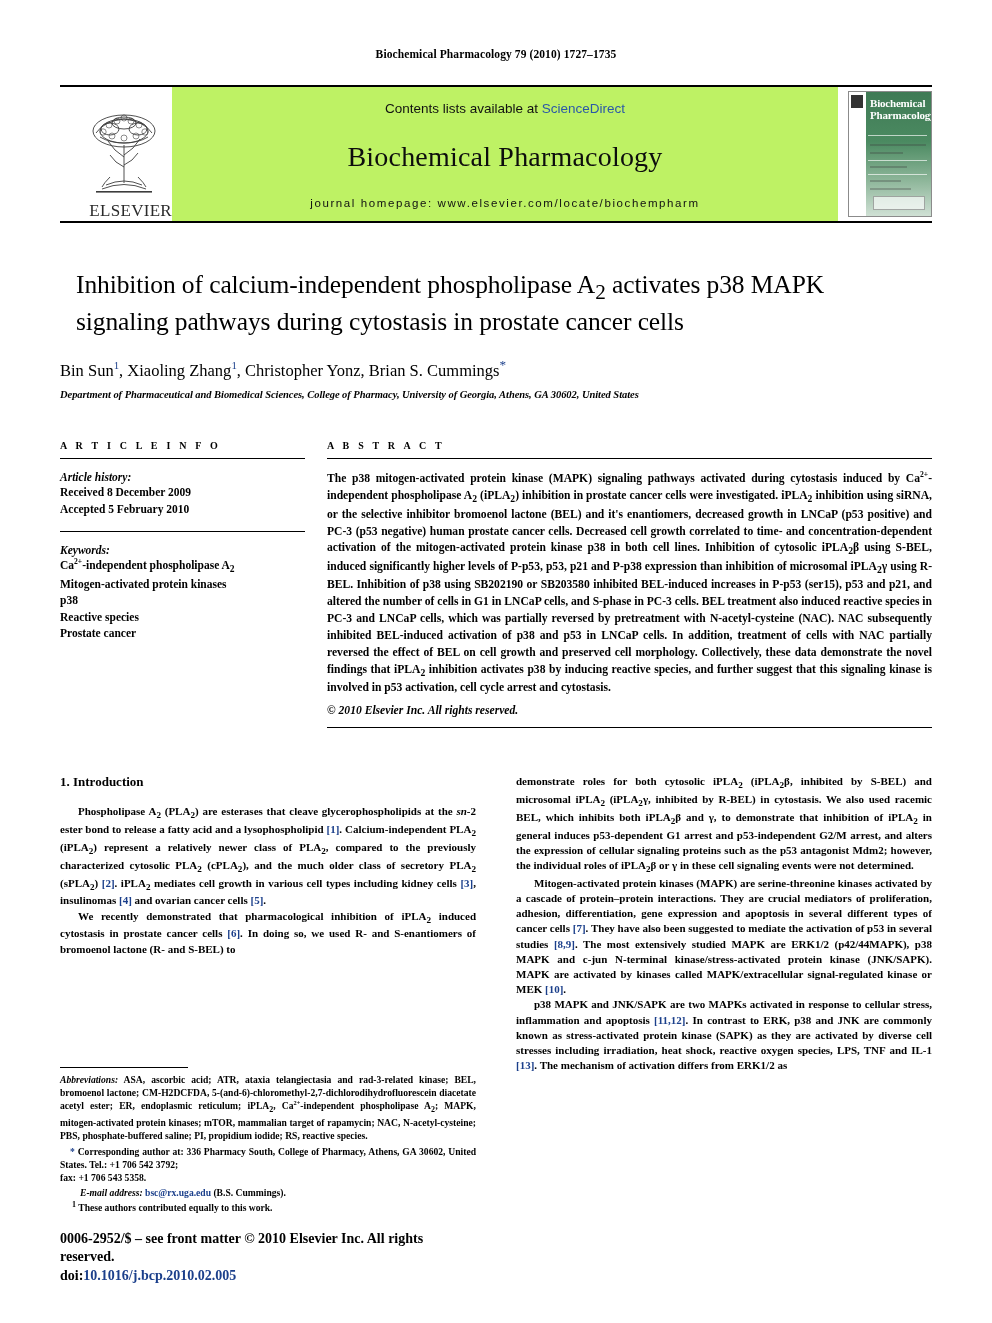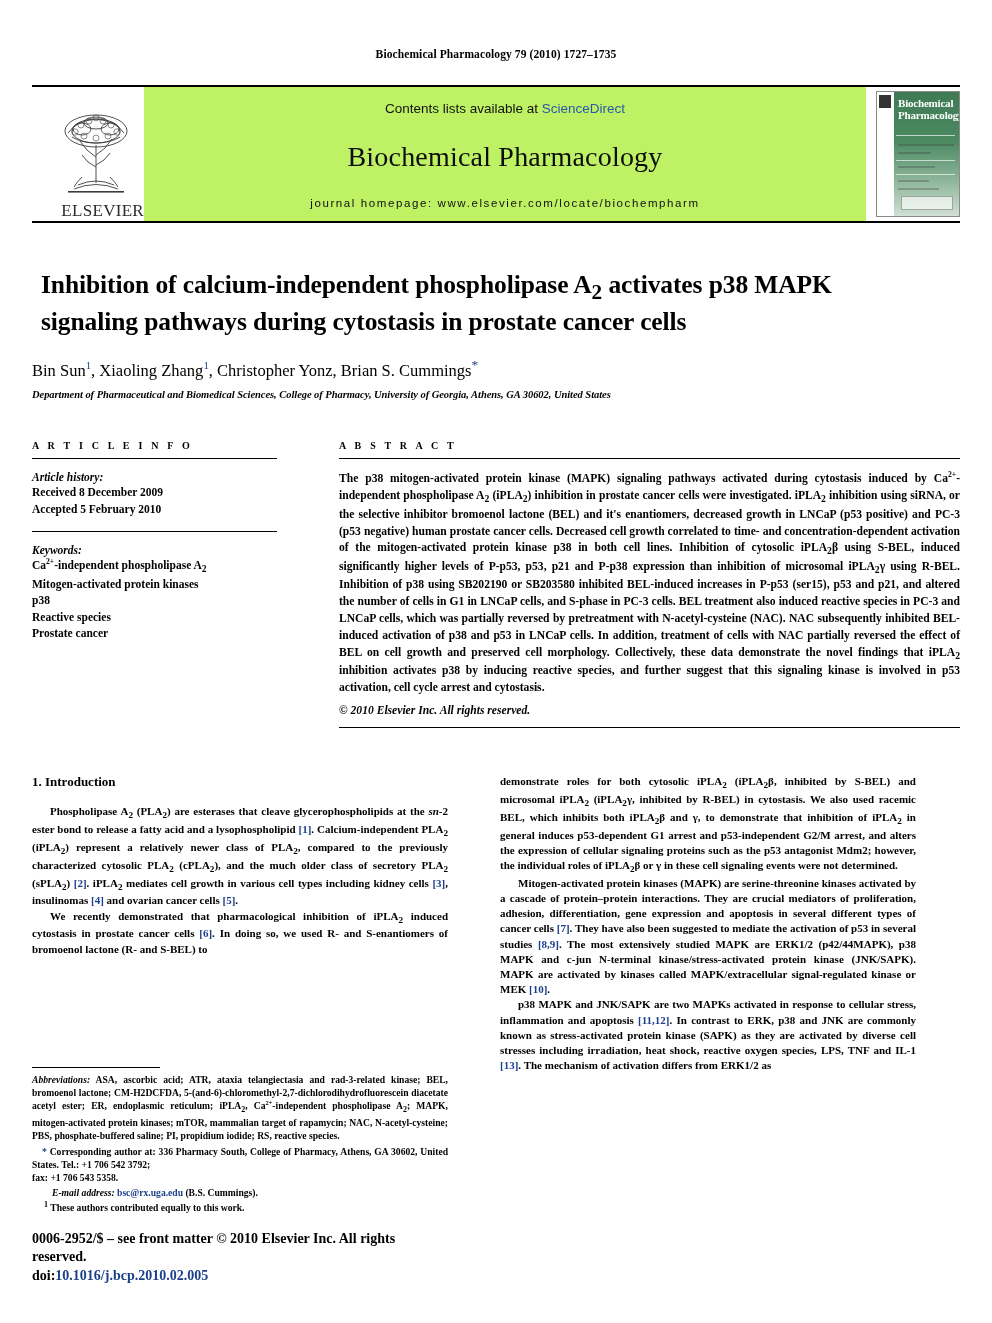--- a/index.html
+++ b/index.html
@@ -12,21 +12,21 @@
     width: 992px;
     height: 1323px;
     font-family: "Liberation Serif", "DejaVu Serif", serif;
     color: #000000;
     position: relative;
     overflow: hidden;
   }
   .page {
     width: 992px;
     height: 1323px;
-    padding: 0 32px;
+    padding: 0 60px;
     position: relative;
   }
 
   
   .running-head {
     text-align: center;
     font-size: 11.5px;
     font-weight: bold;
     padding-top: 48px;
     letter-spacing: 0.1px;
@@ -134,22 +134,22 @@
   .masthead-bottom-rule {
     border-bottom: 2px solid #000;
     margin-top: 0px;
   }
 
   
   .title-block { margin-top: 46px; }
   .article-title {
     font-size: 25.5px;
     line-height: 1.28;
-    font-weight: bold;
-    margin: 9px;
+    font-weight: normal;
+    margin: 16px;
     letter-spacing: -0.1px;
   }
   .authors {
     margin-top: 18px;
     font-size: 16.5px;
   }
   .sup { font-size: 0.66em; vertical-align: super; }
   .corr-star { color: #1b3f8b; font-size: 0.8em; vertical-align: super; }
   .sup-blue { color: #1b3f8b; font-size: 0.66em; vertical-align: super; }
   .affiliation {
@@ -160,21 +160,21 @@
     letter-spacing: -0.05px;
   }
 
   
   .info-abstract {
     margin-top: 40px;
     display: flex;
     gap: 22px;
   }
   .col-info { width: 245px; flex: 0 0 245px; }
-  .col-abstract { flex: 1 1 auto; margin-left: 40px; }
+  .col-abstract { flex: 1 1 auto; }
   .sec-label {
     font-size: 10px;
     font-weight: bold;
     letter-spacing: 3.2px;
     margin-bottom: 7px;
   }
   .hr-thin { border: 0; border-top: 1px solid #000; margin: 0 0 10px 0; }
   .hist-head, .kw-head {
     font-style: italic;
     font-weight: bold;
@@ -203,21 +203,21 @@
   }
   .abstract-rule-bottom {
     border-top: 1px solid #000;
     margin-top: 10px;
   }
 
   
   .body-cols {
     margin-top: 46px;
     display: flex;
-    gap: 52px;
+    gap: 40px;
     position: relative;
   }
   .bcol { width: 416px; flex: 0 0 416px; position: relative; }
   .sec-heading {
     font-size: 13px;
     font-weight: bold;
     margin: 0 0 14px 0;
   }
   p.body-p {
     font-size: 11px;

